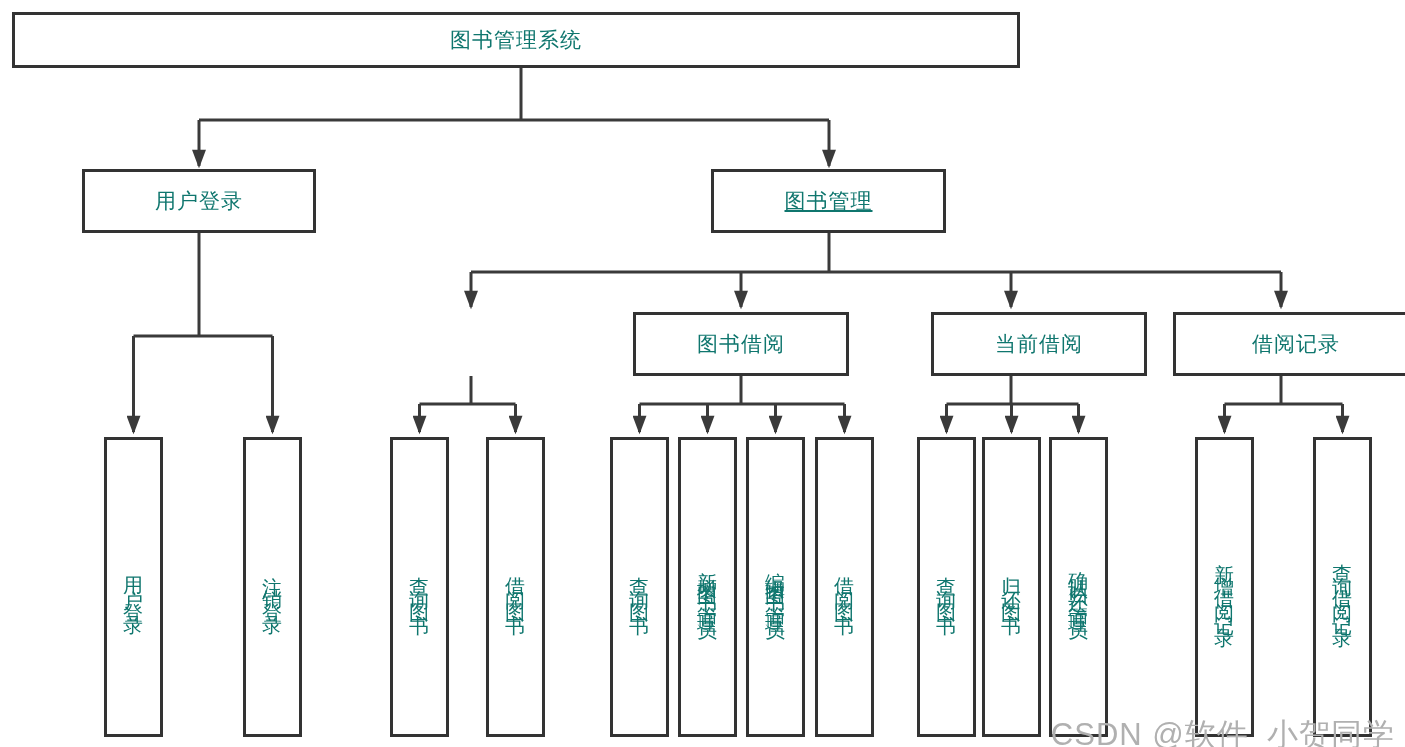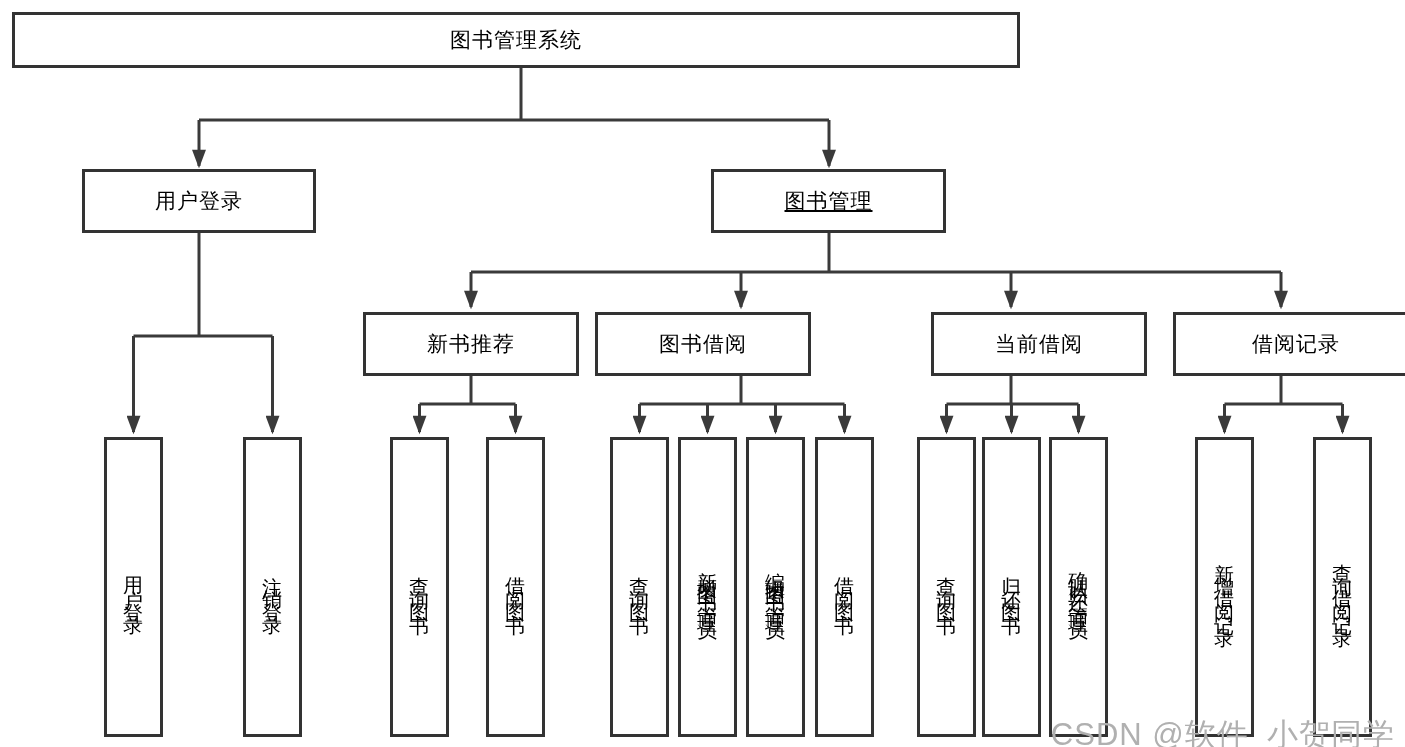--- a/index.html
+++ b/index.html
@@ -6,21 +6,21 @@
   body{
     width:1405px;height:747px;position:relative;overflow:hidden;
     font-family:"Liberation Sans","DejaVu Sans",sans-serif;
   }
   .stage{position:absolute;left:0;top:0;width:1405px;height:747px;}
   svg.wires{position:absolute;left:0;top:0;z-index:1;}
   .node{
     position:absolute;z-index:2;box-sizing:border-box;
     background:#ffffff;border:3px solid #333333;
     display:flex;align-items:center;justify-content:center;
-    color:#000000;font-size:21px;letter-spacing:1px;
+    color:#0f766e;font-size:21px;letter-spacing:1px;
   }
   .node.leaf{font-size:20px;}
   .leaf .vtext{
     writing-mode:vertical-rl;text-orientation:mixed;
     letter-spacing:13px;line-height:1;white-space:nowrap;
   }
   .leaf .vtext.long{letter-spacing:7px;}
   .watermark{
     position:absolute;z-index:3;right:10px;top:714px;
     color:#b0b0b0;font-size:31px;letter-spacing:1px;
@@ -73,22 +73,21 @@
       <path d="M1224.5,404 V432" marker-end="url(#arw)"></path>
       <path d="M1342.5,404 V432" marker-end="url(#arw)"></path>
     </g>
   </svg>
 
   <div class="node" style="left:12px;top:12px;width:1008px;height:56px;">图书管理系统</div>
 
   <div class="node" style="left:82px;top:169px;width:234px;height:64px;">用户登录</div>
   <div class="node" style="left:711px;top:169px;width:235px;height:64px;text-decoration:underline;">图书管理</div>
 
-  <div class="node" style="left:363px;top:312px;width:216px;height:64px;">新书推荐</div>
-  <div class="node" style="left:595px;top:312px;width:216px;height:64px;">图书借阅</div>
+  <div class="node" style="left:633px;top:312px;width:216px;height:64px;">图书借阅</div>
   <div class="node" style="left:931px;top:312px;width:216px;height:64px;">当前借阅</div>
   <div class="node" style="left:1173px;top:312px;width:246px;height:64px;">借阅记录</div>
 
   <div class="node leaf" style="left:104px;top:437px;width:59px;height:300px;">
     <span class="vtext">用户登录</span>
   </div>
   <div class="node leaf" style="left:243px;top:437px;width:59px;height:300px;">
     <span class="vtext">注销登录</span>
   </div>
 

